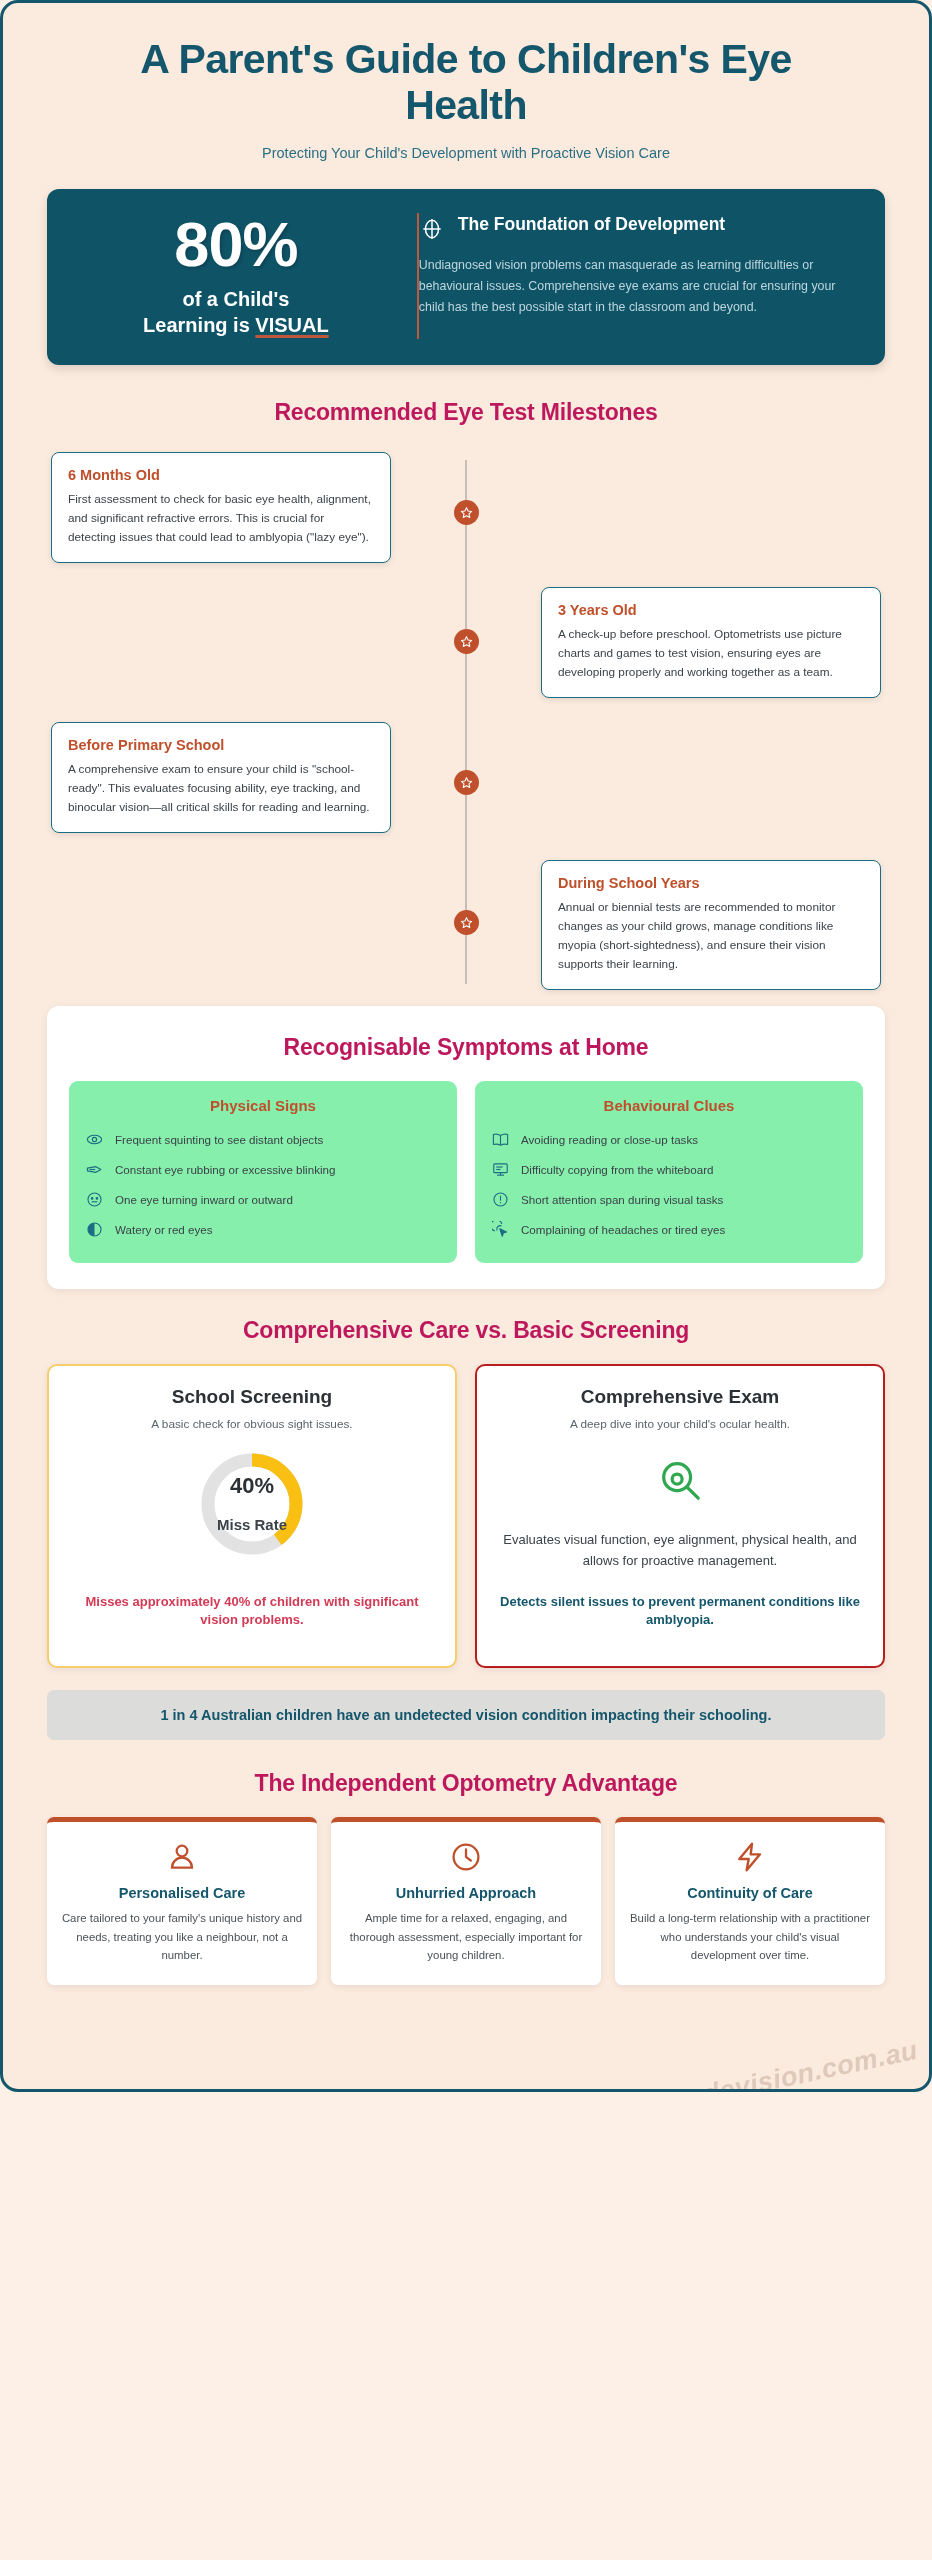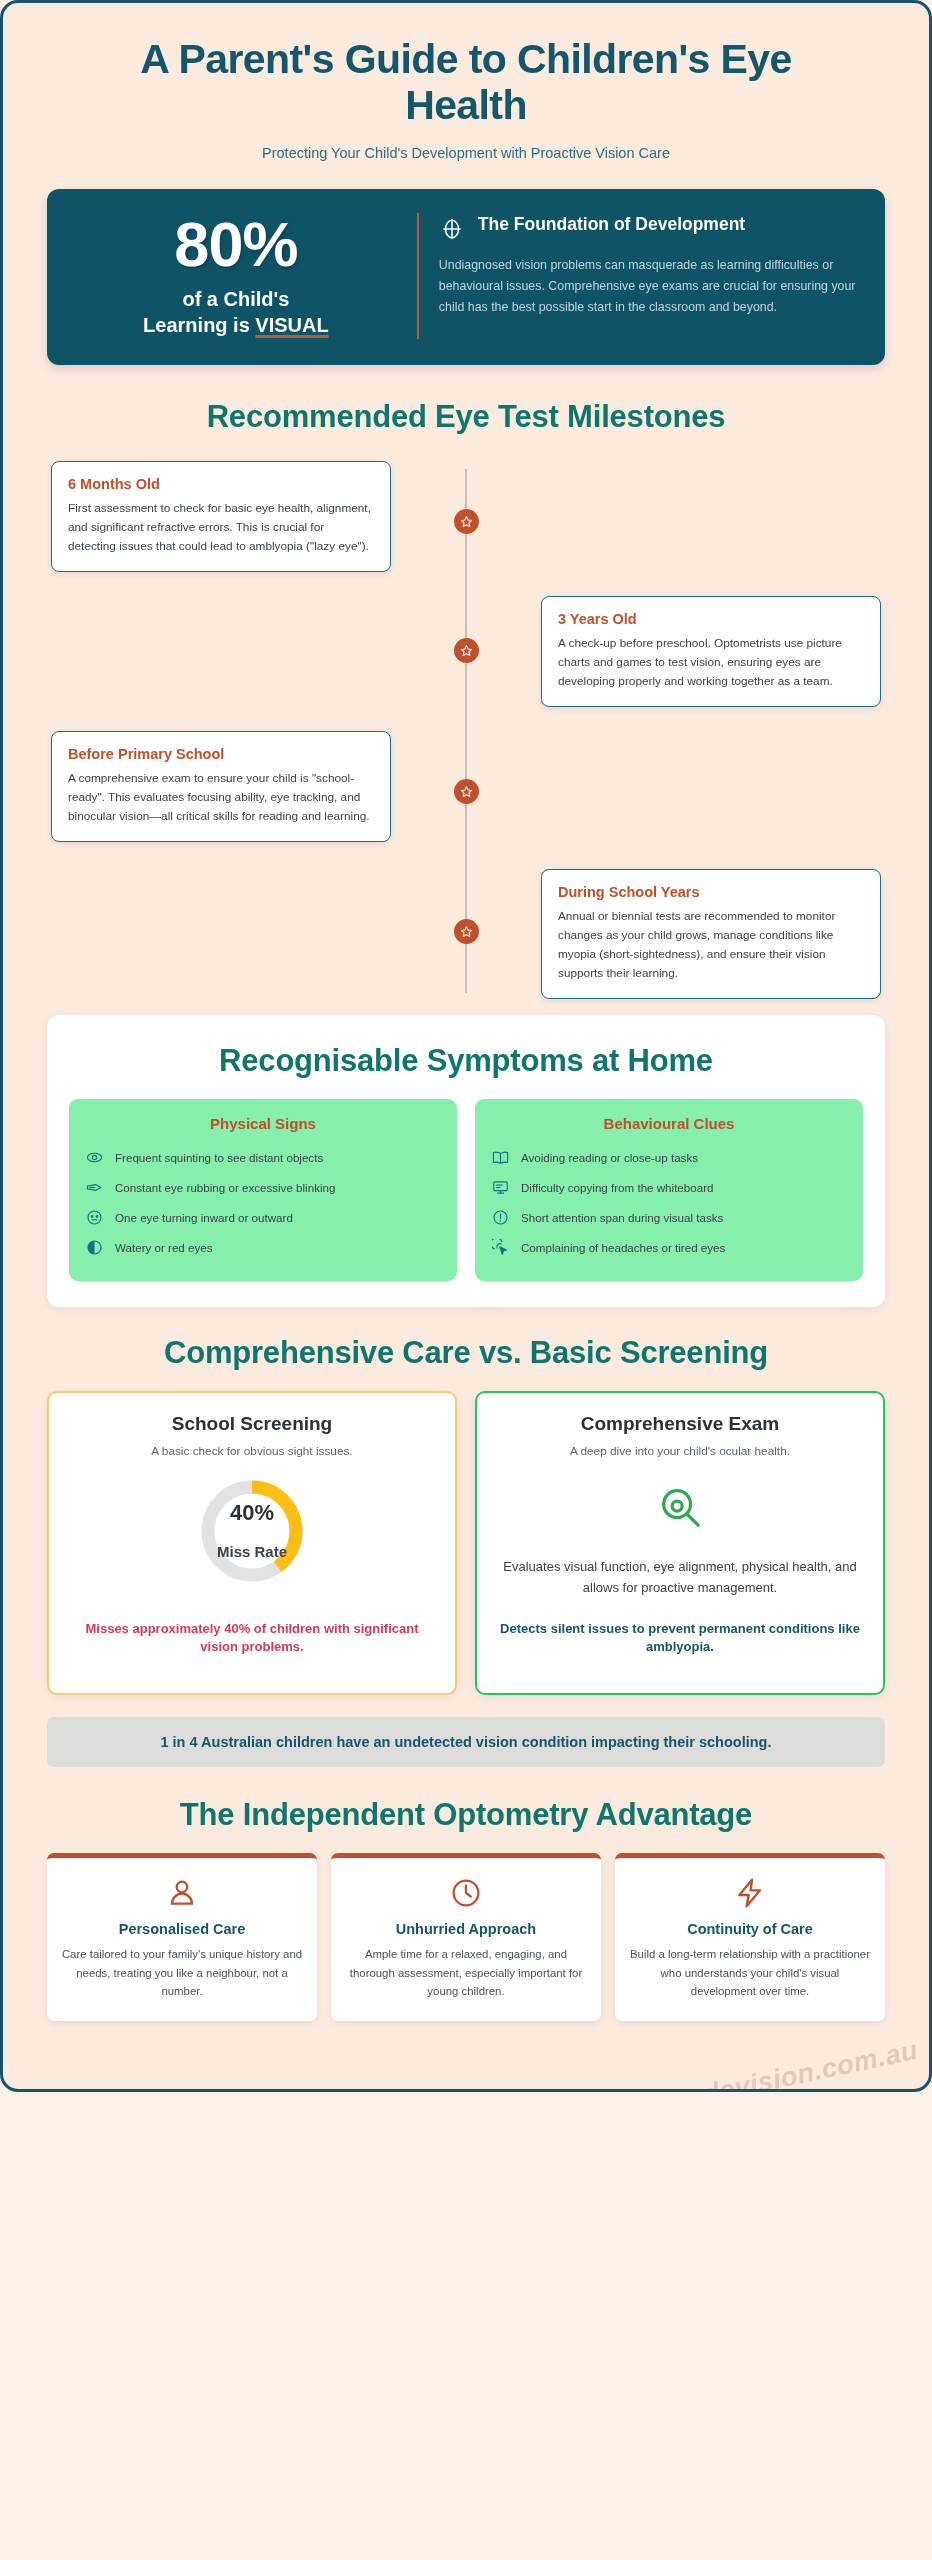--- a/index.html
+++ b/index.html
@@ -90,42 +90,42 @@
     font-weight: bold;
     color: #ffffff;
     line-height: 1.32;
   }
   .hero-stat-label u {
     text-decoration: underline;
     text-decoration-color: #c0573a;
     text-decoration-thickness: 3px;
     text-underline-offset: 3px;
   }
-  .hero-right { flex: 1; padding-left: 20px; }
+  .hero-right { flex: 1; }
   .hero-head-row { display: flex; align-items: flex-start; gap: 13px; }
   .globe-icon { flex: 0 0 auto; margin-top: 3px; }
   .hero-title {
     font-size: 17.5px;
     font-weight: bold;
     color: #ffffff;
     line-height: 1.27;
   }
   .hero-body {
     margin-top: 9px;
     font-size: 12.4px;
     line-height: 1.72;
     color: #bdd6de;
   }
 
   
   .section-heading {
     text-align: center;
-    font-size: 31px;
-    font-weight: bold;
-    color: #0f766e;
+    font-size: 23px;
+    font-weight: bold;
+    color: #be185d;
     letter-spacing: -0.2px;
   }
 
   
   #timeline-section { margin-top: 34px; }
   #timeline {
     position: relative;
     margin-top: 26px;
     height: 540px;
   }
@@ -219,21 +219,21 @@
     flex: 1;
     background: #ffffff;
     border-radius: 10px;
     padding: 20px 18px 36px 18px;
     text-align: center;
     box-shadow: 0 2px 8px rgba(0,0,0,.07);
     display: flex;
     flex-direction: column;
   }
   .cmp-card.screening { border: 2px solid #f5cd6a; }
-  .cmp-card.exam      { border: 2px solid #22c55e; }
+  .cmp-card.exam      { border: 2px solid #b91c1c; }
   .cmp-title {
     font-size: 19px;
     font-weight: bold;
     color: #2c3136;
     margin-bottom: 9px;
   }
   .cmp-sub { font-size: 11.8px; color: #5c646b; }
   .donut-wrap { margin: 18px auto 16px auto; position: relative; width: 110px; height: 110px; }
   .donut-center {
     position: absolute; inset: 0;

